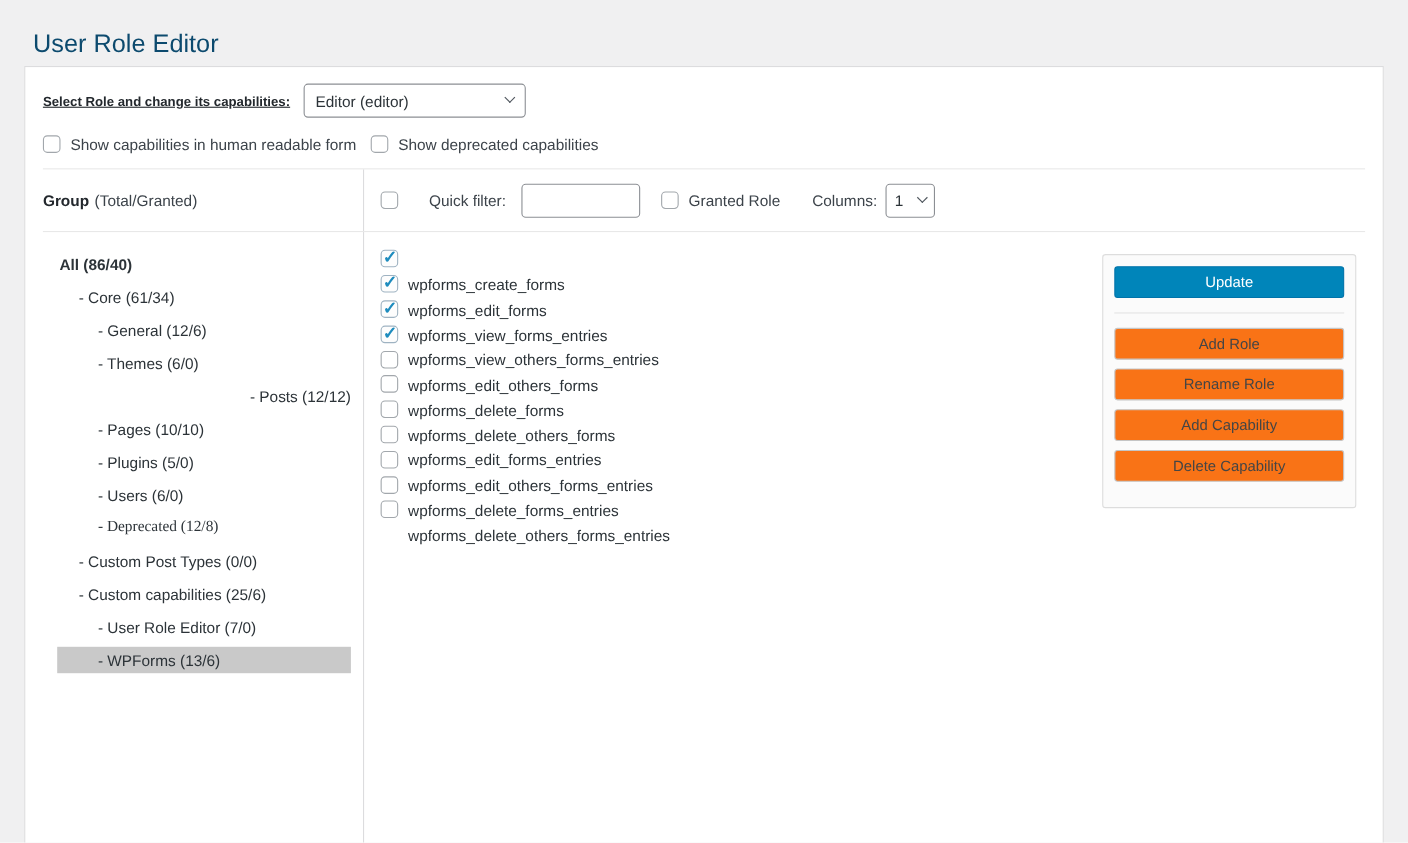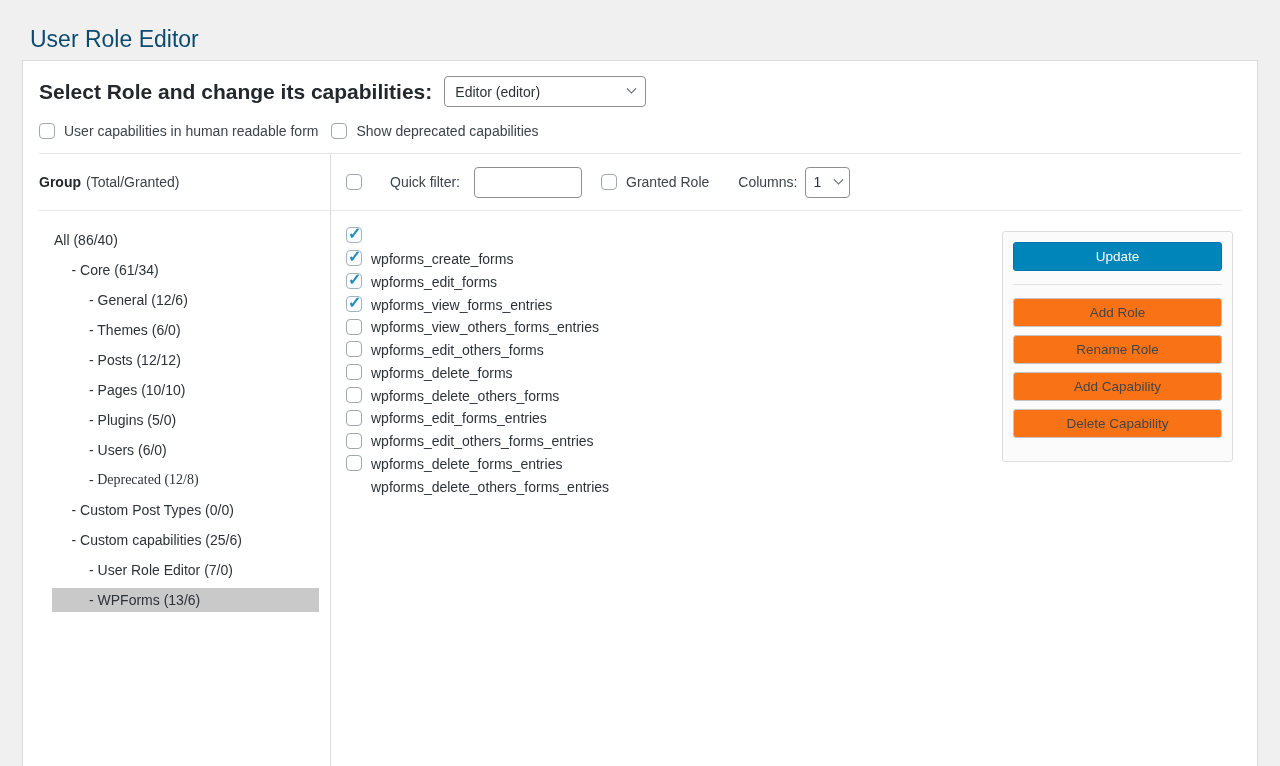--- a/index.html
+++ b/index.html
@@ -13,21 +13,21 @@
   .page-title {
     position:absolute; left:30px; top:25px; margin:0;
     font-size:23px; font-weight:400; line-height:1.3; color:#0c4a6e;
   }
   .main-box {
     position:absolute; left:22px; top:60px; width:1236px; height:730px;
     background:#fff; border:1px solid #dcdcde;
   }
   
   .role-row { display:flex; align-items:center; padding:15px 16px 0 16px; gap:12px; }
-  .role-label { font-weight:700; font-size:21px; color:#23282d; }
+  .role-label { font-weight:700; font-size:12px; color:#23282d;text-decoration:underline; }
   .select {
     display:inline-flex; align-items:center; justify-content:space-between;
     border:1px solid #8c8f94; border-radius:4px; background:#fff;
     height:31px; font-size:14px; color:#2c3338; padding:0 10px; cursor:pointer;
   }
   .role-select { width:202px; }
   .chev {
     width:7px; height:7px; flex-shrink:0;
     border-right:1.6px solid #50575e; border-bottom:1.6px solid #50575e;
     transform:rotate(45deg) translate(-2px,-2px);
@@ -108,21 +108,21 @@
     <span class="role-label">Select Role and change its capabilities:</span>
     <span class="select role-select">
       <span>Editor (editor)</span>
       <span class="chev"></span>
     </span>
   </div>
 
   <div class="opts-row">
     <span class="opt">
       <span class="cb"></span>
-      <span>User capabilities in human readable form</span>
+      <span>Show capabilities in human readable form</span>
     </span>
     <span class="opt">
       <span class="cb"></span>
       <span>Show deprecated capabilities</span>
     </span>
   </div>
 
   <div class="divider"></div>
 
   <div class="columns">
@@ -141,25 +141,25 @@
       <span class="cb go-cb"></span>
       <span class="go-label">Granted Role</span>
       <span class="col-label">Columns:</span>
       <span class="select col-select">
         <span>1</span>
         <span class="chev"></span>
       </span>
     </div>
 
     <div class="tree" id="group-tree">
-        <div class="tree-row" style="padding-left: 2px;">All (86/40)</div>
+        <div class="tree-row" style="padding-left: 2px; font-weight: bold;">All (86/40)</div>
         <div class="tree-row" style="padding-left: 19.5px;">- Core (61/34)</div>
         <div class="tree-row" style="padding-left: 37px;">- General (12/6)</div>
         <div class="tree-row" style="padding-left: 37px;">- Themes (6/0)</div>
-        <div class="tree-row" style="padding-left: 37px;">- Posts (12/12)</div>
+        <div class="tree-row" style="padding-left: 37px; text-align: right;">- Posts (12/12)</div>
         <div class="tree-row" style="padding-left: 37px;">- Pages (10/10)</div>
         <div class="tree-row" style="padding-left: 37px;">- Plugins (5/0)</div>
         <div class="tree-row" style="padding-left: 37px;">- Users (6/0)</div>
         <div class="tree-row" style="padding-left: 37px; font-family: Liberation Serif, serif;">- Deprecated (12/8)</div>
         <div class="tree-row" style="padding-left: 19.5px;">- Custom Post Types (0/0)</div>
         <div class="tree-row" style="padding-left: 19.5px;">- Custom capabilities (25/6)</div>
         <div class="tree-row" style="padding-left: 37px;">- User Role Editor (7/0)</div>
         <div class="tree-row selected" style="padding-left: 37px;">- WPForms (13/6)</div>
       </div>
 

